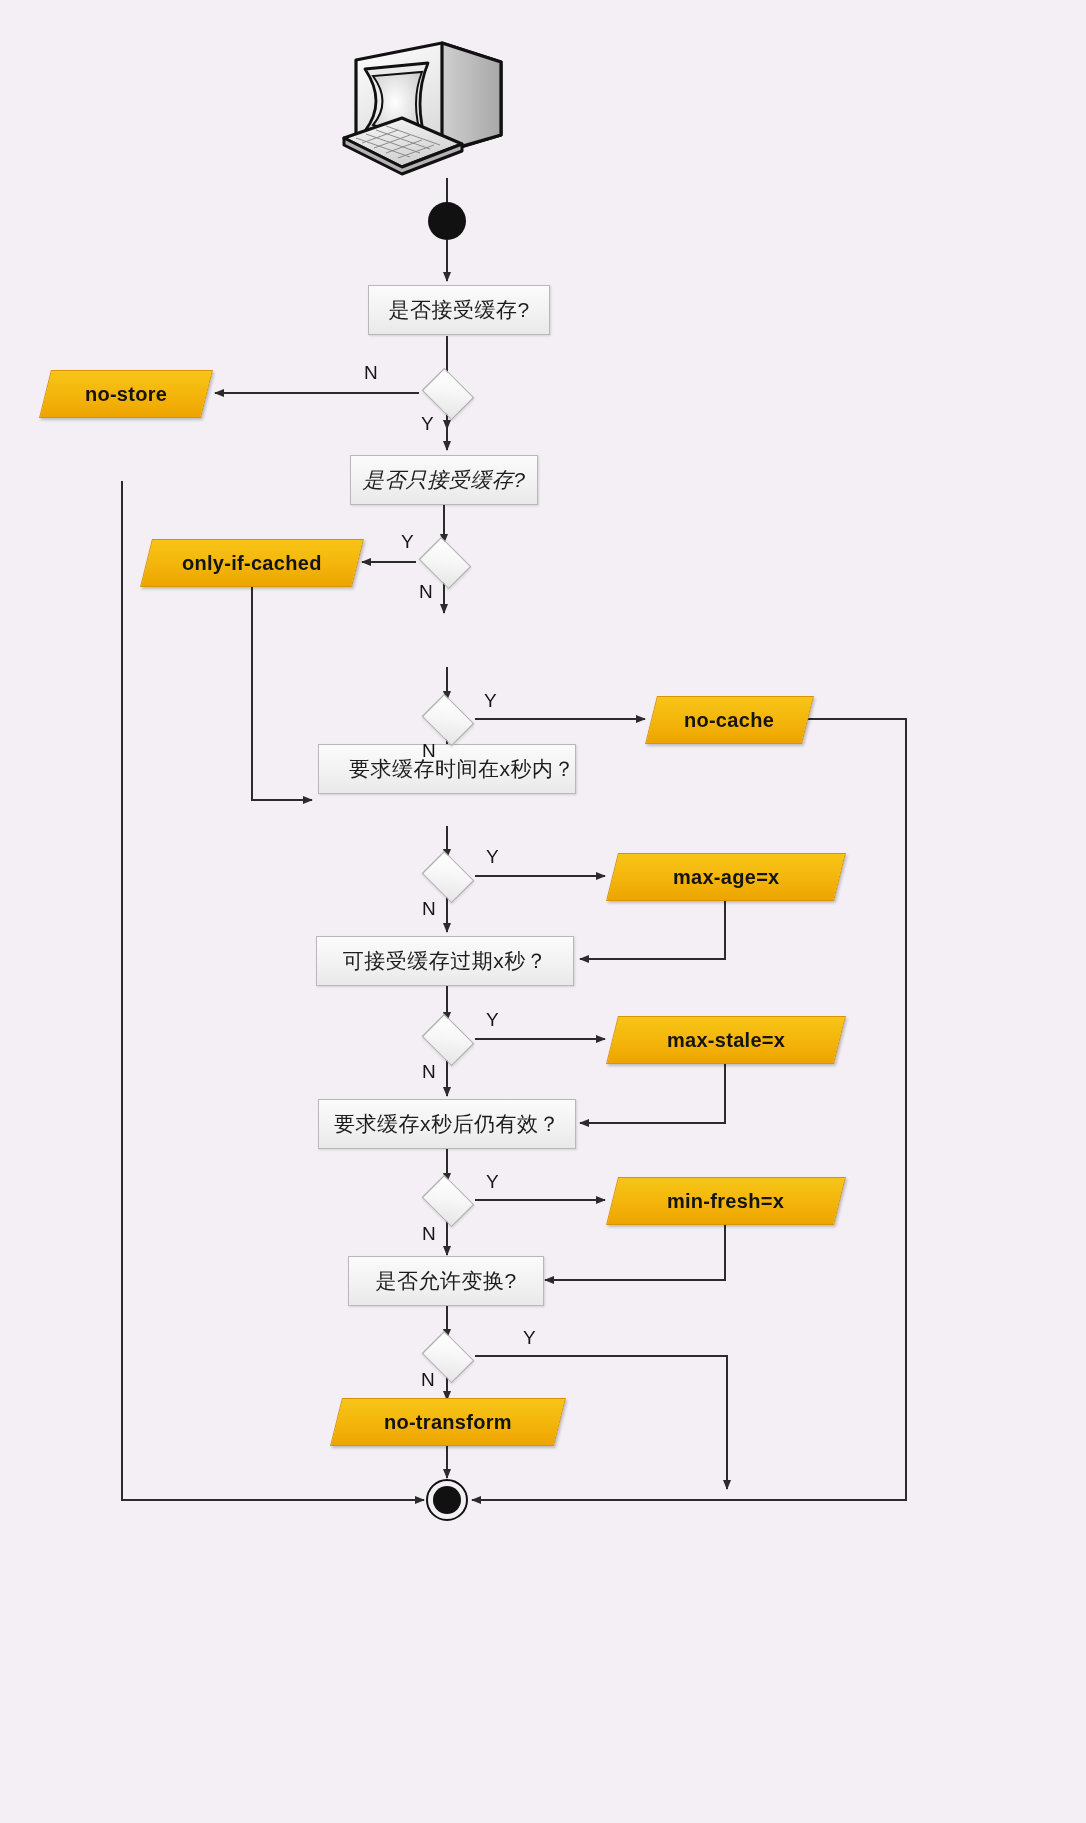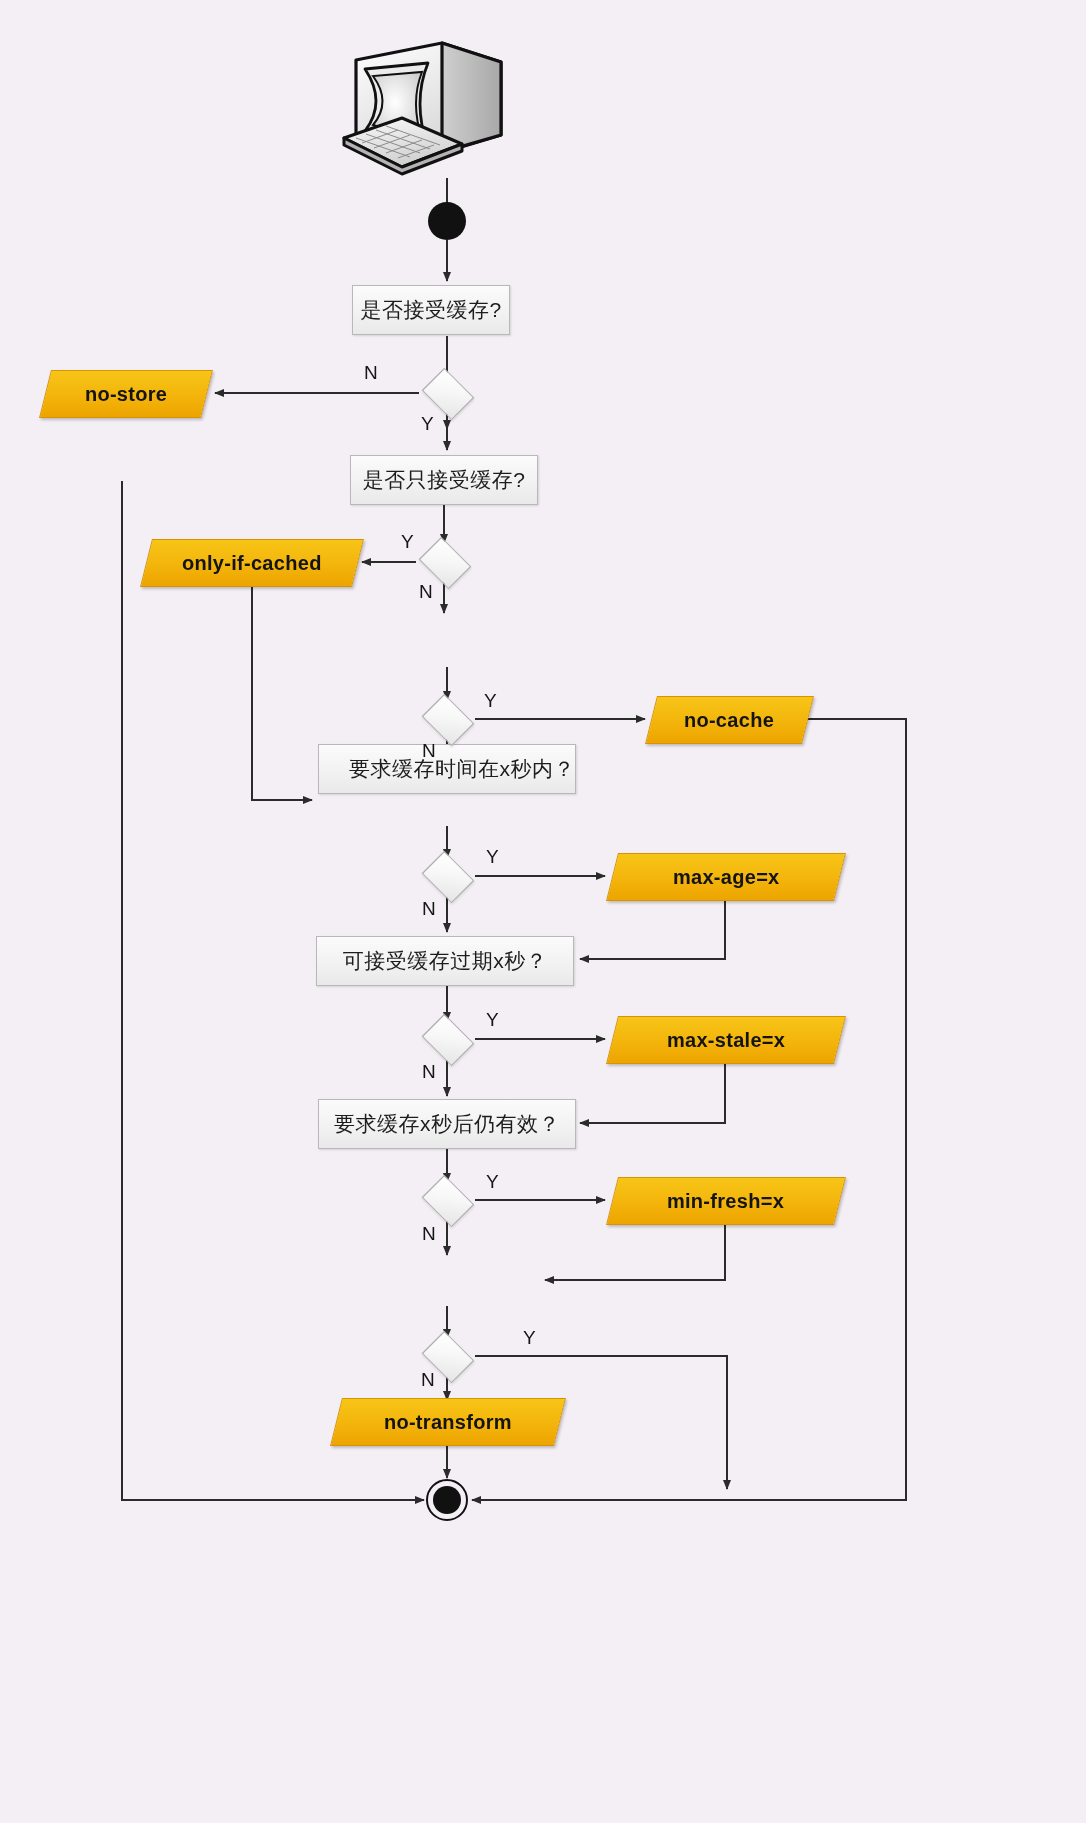--- a/index.html
+++ b/index.html
@@ -225,41 +225,44 @@
           <path d="M34,108 L70,95"></path>
           <path d="M46,113 L82,100"></path>
           <path d="M58,118 L94,105"></path>
         </g>
       </g>
     </svg>
   </div>
 
   <div class="node-start" style="left:428px; top:202px;"></div>
 
-  <div class="node-box" style="left:352px; top:285px; width:158px; height:50px;">
+  <div class="node-box" style="left:368px; top:285px; width:182px; height:50px;">
     <span>是否接受缓存?</span>
   </div>
 
-  <div class="node-box" style="left:350px; top:455px; width:188px; height:50px;">
+  <div class="node-box" style="left:350px; top:455px; width:188px; height:50px;font-style:italic;">
     <span>是否只接受缓存?</span>
   </div>
 
 
   <div class="node-box" style="left:318px; top:744px; width:258px; height:50px;justify-content:flex-end;">
     <span>要求缓存时间在x秒内？</span>
   </div>
 
   <div class="node-box" style="left:316px; top:936px; width:258px; height:50px;">
     <span>可接受缓存过期x秒？</span>
   </div>
 
   <div class="node-box" style="left:318px; top:1099px; width:258px; height:50px;">
     <span>要求缓存x秒后仍有效？</span>
   </div>
 
+  <div class="node-box" style="left:348px; top:1256px; width:196px; height:50px;">
+    <span>是否允许变换?</span>
+  </div>
 
   <div class="node-diamond" style="left:419px; top:372px;">
       <i></i>
     </div>
 
   <div class="node-diamond" style="left:416px; top:541px;">
       <i></i>
     </div>
 
   <div class="node-diamond" style="left:419px; top:698px;">

